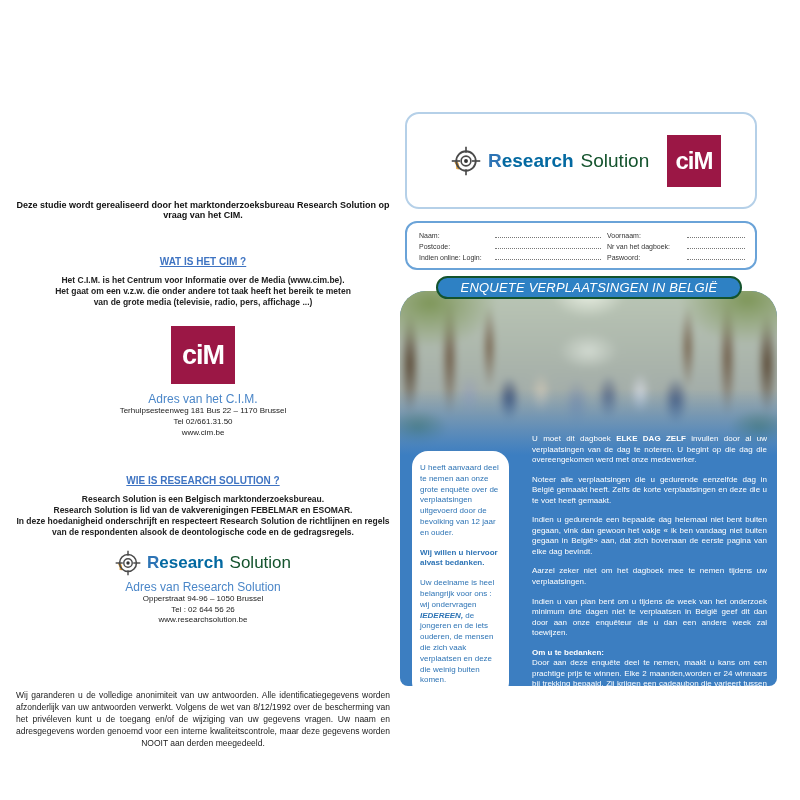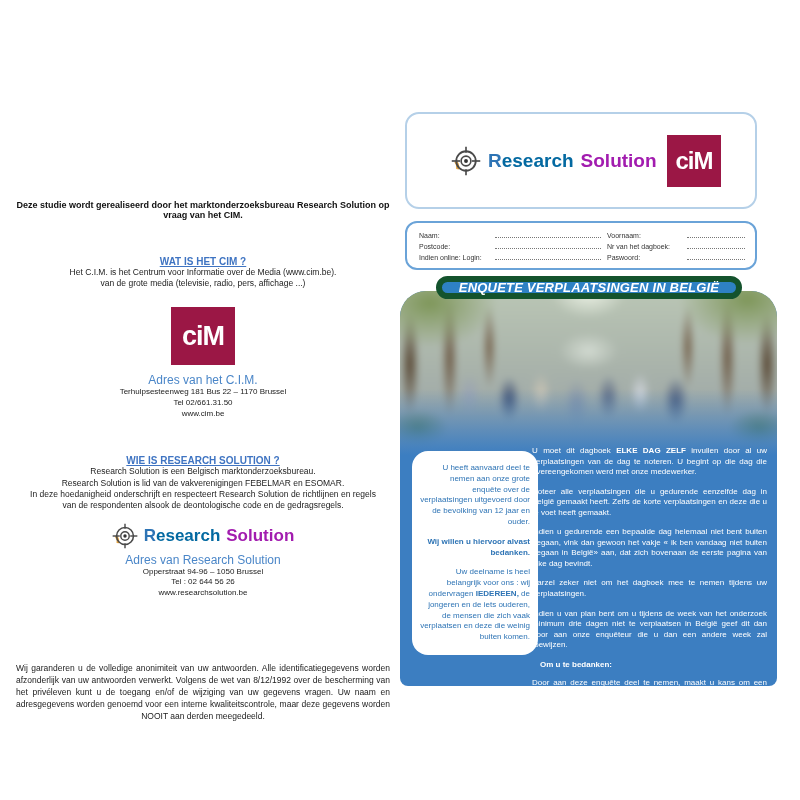--- a/index.html
+++ b/index.html
@@ -3,31 +3,31 @@
 <meta charset="utf-8">
 <style>
   html,body{margin:0;padding:0;background:#ffffff;}
   .canvas{position:relative;width:800px;height:800px;background:#ffffff;overflow:hidden;
           font-family:"Liberation Sans",sans-serif;color:#1a1a1a;}
 
   
   .left-page{position:absolute;left:16px;top:156px;width:374px;text-align:center;}
   .intro-line{font-size:9px;font-weight:bold;color:#111;margin-top:44px;}
   .sec-heading{font-size:10px;font-weight:bold;text-decoration:underline;color:#3f74c2;margin-top:36px;}
-  .body-block{}
+  .body-block{margin-top:8px;font-weight:bold;}
   .body-line{font-size:8.5px;line-height:1.3;color:#222;}
   .cim-logo{width:64px;height:58px;background:#9b1745;margin:18px auto 8px;display:flex;
             align-items:center;justify-content:center;}
   .cim-logo-text{color:#fff;font-weight:bold;font-size:27px;letter-spacing:-1px;line-height:1;}
   .addr-label{font-size:12px;color:#4a86c8;margin-top:2px;}
   .addr-line{font-size:8px;line-height:1.35;color:#222;}
   .rs-logo-row{display:flex;align-items:center;justify-content:center;gap:6px;margin:12px 0 4px;}
   .rs-word1{display:inline-block;font-weight:bold;font-size:17px;color:#0369a1;}
   .rs-word1::first-letter{color:#2e74b5;}
-  .rs-word2{font-size:17px;color:#a21caf;font-weight:bold;}
+  .rs-word2{font-size:17px;color:#14532d;}
   .footer-par{margin-top:64px;font-size:8.5px;line-height:1.4;color:#222;
               text-align:justify;text-align-last:center;}
 
   
   .target-icon{display:inline-block;position:relative;}
   .target-icon svg{display:block;}
 
   
   .header-box{position:absolute;left:405px;top:112px;width:352px;height:97px;background:#fff;
               border:2px solid #b5d0e8;border-radius:14px;box-sizing:border-box;
@@ -43,22 +43,22 @@
             padding:6px 10px 7px 12px;display:flex;flex-direction:column;justify-content:space-between;}
   .form-row{display:flex;align-items:flex-end;font-size:7px;color:#333;}
   .flabel{white-space:nowrap;}
   .fl1{width:76px;}
   .fl2{width:80px;}
   .dots{border-bottom:1px dotted #777;height:8px;margin:0 6px 1px 0;}
   .dots1{flex:1;}
   .dots2{width:58px;margin-right:0;}
 
   .banner{position:absolute;left:436px;top:276px;width:306px;height:23px;background:#2e81c4;
-          border:6px solid #14532d;border-radius:12px;box-sizing:border-box;z-index:5;
-          display:flex;align-items:center;justify-content:center;color:#fff;font-weight:bold;
+          border:2px solid #14532d;border-radius:12px;box-sizing:border-box;z-index:5;
+          display:flex;align-items:center;justify-content:center;color:#fff;font-weight:normal;
           font-style:italic;font-size:13px;letter-spacing:.2px;white-space:nowrap;}
 
   .panel{position:absolute;left:400px;top:291px;width:377px;height:395px;background:#3c7ec1;
          border-radius:26px 26px 8px 8px;overflow:hidden;}
   .photo{position:absolute;top:0;left:0;right:0;height:168px;overflow:hidden;}
   .photo-paint{position:absolute;left:-10px;right:-10px;top:-10px;bottom:-6px;filter:blur(3px);
     background-color:#a8b2a6;
     background-image:
       radial-gradient(55px 38px at 50% 6%, #eaf0e4 0%, rgba(234,240,228,0) 70%),
       radial-gradient(95px 62px at 10% 12%, #7e9659 0%, rgba(126,150,89,0) 72%),
@@ -76,45 +76,46 @@
       radial-gradient(18px 34px at 47% 66%, #8795a8 0%, rgba(135,149,168,0) 70%),
       radial-gradient(16px 32px at 55% 63%, #5d6b85 0%, rgba(93,107,133,0) 70%),
       radial-gradient(15px 30px at 63% 61%, #cfd4da 0%, rgba(207,212,218,0) 70%),
       radial-gradient(18px 34px at 72% 65%, #49597a 0%, rgba(73,89,122,0) 70%),
       radial-gradient(44px 26px at 7% 80%, #5f7d46 0%, rgba(95,125,70,0) 70%),
       radial-gradient(44px 26px at 93% 80%, #5f7d46 0%, rgba(95,125,70,0) 70%),
       linear-gradient(180deg, #bcc8b6 0%, #aab4ab 45%, #9fa9a8 70%, #93a2ae 100%);}
   .photo-fade{position:absolute;left:0;right:0;top:98px;height:72px;
               background:linear-gradient(180deg, rgba(60,126,193,0), #3c7ec1 92%);}
 
-  .intro-box{position:absolute;left:12px;top:160px;width:126px;background:#fff;border-radius:16px;
+  .intro-box{position:absolute;left:12px;top:160px;width:97px;background:#fff;border-radius:16px;
              box-sizing:border-box;padding:12px 8px 12px;color:#2e74b5;font-size:8px;line-height:1.35;
-             text-align:right;}
+             text-align:left;}
   .intro-box .p{margin:0 0 9px;}
   .intro-box .p:last-child{margin-bottom:0;}
   .intro-box .bold-p{font-weight:bold;}
-  .intro-box b{font-weight:bold;}
-
-  .right-text{position:absolute;left:132px;top:155px;width:235px;color:#fff;font-size:8px;
+  .intro-box b{font-weight:bold;font-style:italic;}
+
+  .right-text{position:absolute;left:132px;top:143px;width:235px;color:#fff;font-size:8px;
               line-height:1.32;text-align:justify;}
   .right-text .p{margin:0 0 9px;}
   .right-text b{font-weight:bold;}
-  .thanks-head{font-weight:bold;margin:8px;}
+  .thanks-head{font-weight:bold;margin:0;}
 </style>
 </head>
 <body>
 
 <div class="canvas">
 
   <div class="left-page">
     <div class="intro-line">Deze studie wordt gerealiseerd door het marktonderzoeksbureau Research Solution op vraag van het CIM.</div>
 
     <div class="sec-heading">WAT IS HET CIM ?</div>
     <div class="body-block">
       <div class="body-line">Het C.I.M. is het Centrum voor Informatie over de Media (www.cim.be).</div>
+      <div class="body-line">Het gaat om een v.z.w. die onder andere tot taak heeft het bereik te meten</div>
       <div class="body-line">van de grote media (televisie, radio, pers, affichage ...)</div>
     </div>
 
     <div class="cim-logo">
       <span class="cim-logo-text">ciM</span>
     </div>
     <div class="addr-label">Adres van het C.I.M.</div>
     <div class="addr-line">Terhulpsesteenweg 181 Bus 22 – 1170 Brussel</div>
     <div class="addr-line">Tel  02/661.31.50</div>
     <div class="addr-line">www.cim.be</div>

